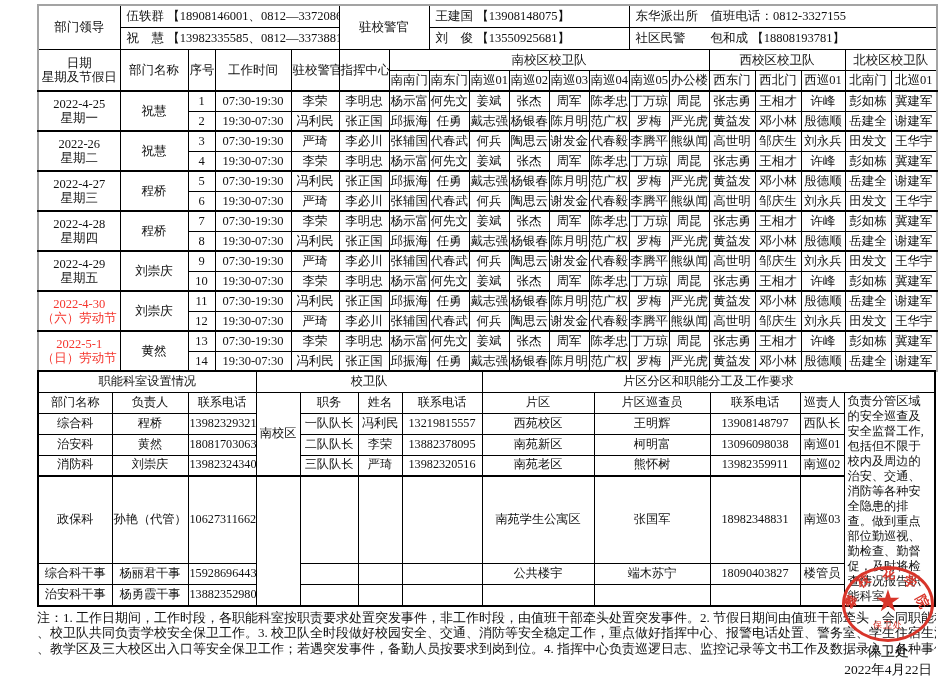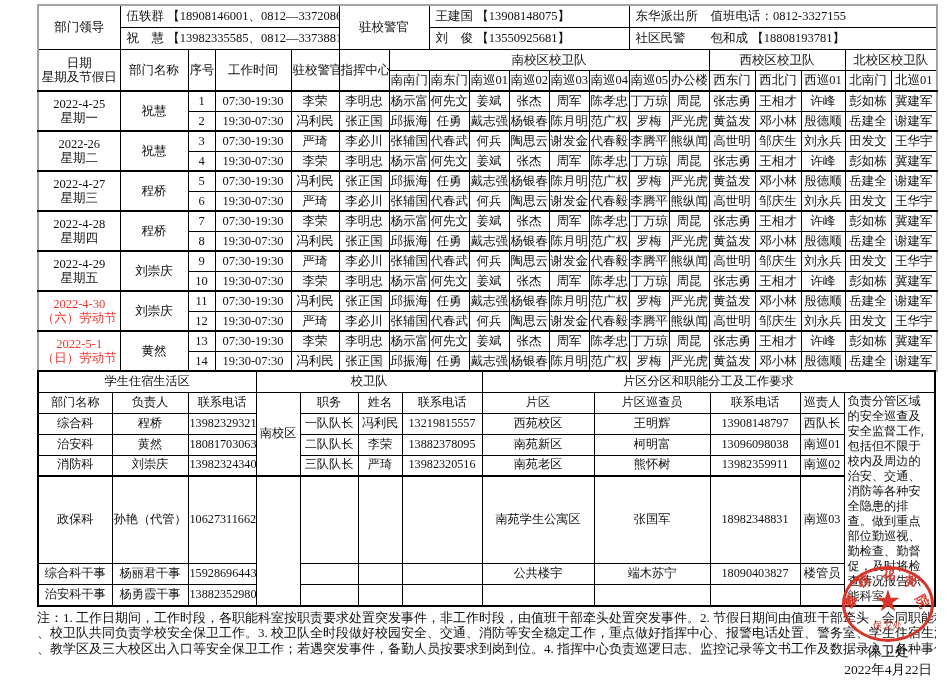--- a/index.html
+++ b/index.html
@@ -411,21 +411,21 @@
         <col style="width: 44px;">
         <col style="width: 80px;">
         <col style="width: 112px;">
         <col style="width: 116px;">
         <col style="width: 90px;">
         <col style="width: 44px;">
         <col style="width: 91px;">
       </colgroup>
     <tbody id="bottom-body">
         <tr class="hdr" style="height: 21px;">
-          <td colspan="3">学生住宿生活区</td>
+          <td colspan="3">职能科室设置情况</td>
           <td colspan="4">校卫队</td>
           <td colspan="5">片区分区和职能分工及工作要求</td>
         </tr>
         <tr class="hdr" style="height: 21px;">
           <td>部门名称</td>
           <td>负责人</td>
           <td>联系电话</td>
           <td rowspan="4">南校区</td>
           <td>职务</td>
           <td>姓名</td>

